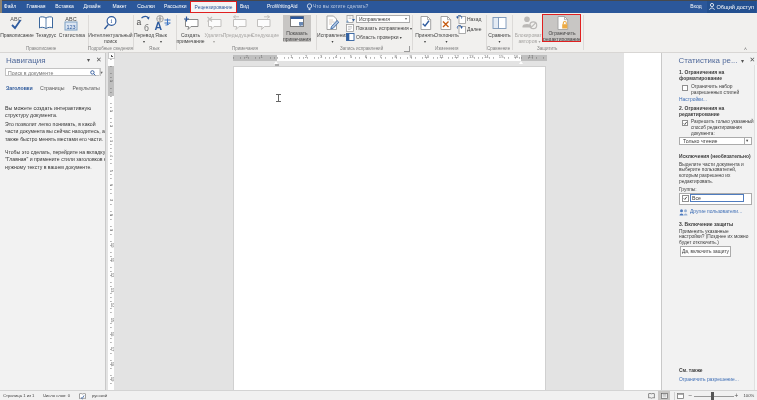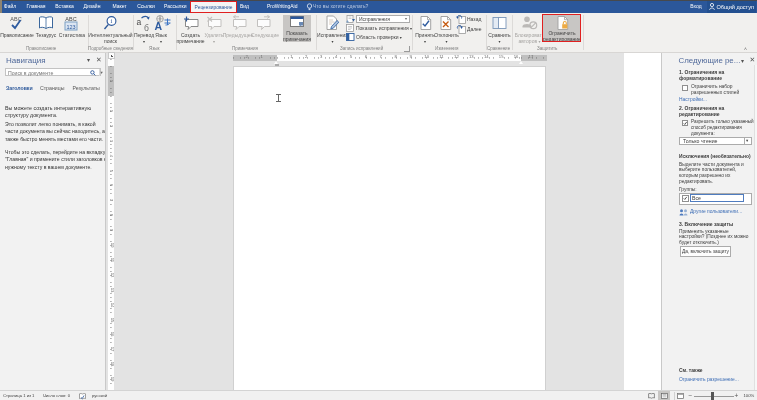--- a/index.html
+++ b/index.html
@@ -305,21 +305,21 @@
     <div class="rnum" style="left:109.5px;top:294.3px;transform:rotate(90deg);">17</div>
     <div class="rnum" style="left:109.5px;top:309.2px;transform:rotate(90deg);">18</div>
     <div class="rnum" style="left:109.5px;top:324.1px;transform:rotate(90deg);">19</div>
 <div class="abs" id="page"></div>
 
 <div class="abs" style="left:275.5px;top:40.5px;width:5px;height:1px;background:#666;"></div>
 <div class="abs" style="left:277.5px;top:40.5px;width:1px;height:8px;background:#666;"></div>
 <div class="abs" style="left:275.5px;top:48px;width:5px;height:1px;background:#666;"></div>
 <div class="abs" id="rightpane">
 <div class="abs" style="left:91.5px;top:12px;width:4.5px;height:325px;background:#f7f7f7;border-left:1px solid #e0e0e0;"></div>
-<div class="abs" style="left:16.5px;top:2.5px;font-size:7.9px;color:#50699a;white-space:nowrap;">Следующие ре...</div>
+<div class="abs" style="left:16.5px;top:2.5px;font-size:7.9px;color:#50699a;white-space:nowrap;">Статистика ре...</div>
 <div class="abs" style="left:79px;top:3.5px;font-size:6px;color:#555;">▾</div>
 <div class="abs" style="left:87.5px;top:3px;font-size:6.8px;color:#555;">✕</div>
 <div class="abs bold" style="left:17px;top:15.5px;font-size:5px;line-height:6.1px;color:#3b3b3b;white-space:nowrap;">1. Ограничения на<br>форматирование</div>
 <div class="abs cb" style="left:19.5px;top:31.5px;"></div>
 <div class="abs" style="left:29px;top:30.5px;font-size:4.9px;line-height:6px;color:#3b3b3b;white-space:nowrap;">Ограничить набор<br>разрешенных стилей</div>
 <div class="abs link" style="left:17px;top:43.5px;font-size:4.9px;">Настройки...</div>
 <div class="abs bold" style="left:17px;top:51.5px;font-size:5px;line-height:6.1px;color:#3b3b3b;white-space:nowrap;">2. Ограничения на<br>редактирование</div>
 <div class="abs cb" style="left:19.5px;top:66.5px;">
         <svg width="4.5" height="4.5" viewBox="0 0 6 6">
           <path d="M1 3.2 L2.4 4.6 L5 1.2" stroke="#4a4a4a" stroke-width="1.2" fill="none"></path>

